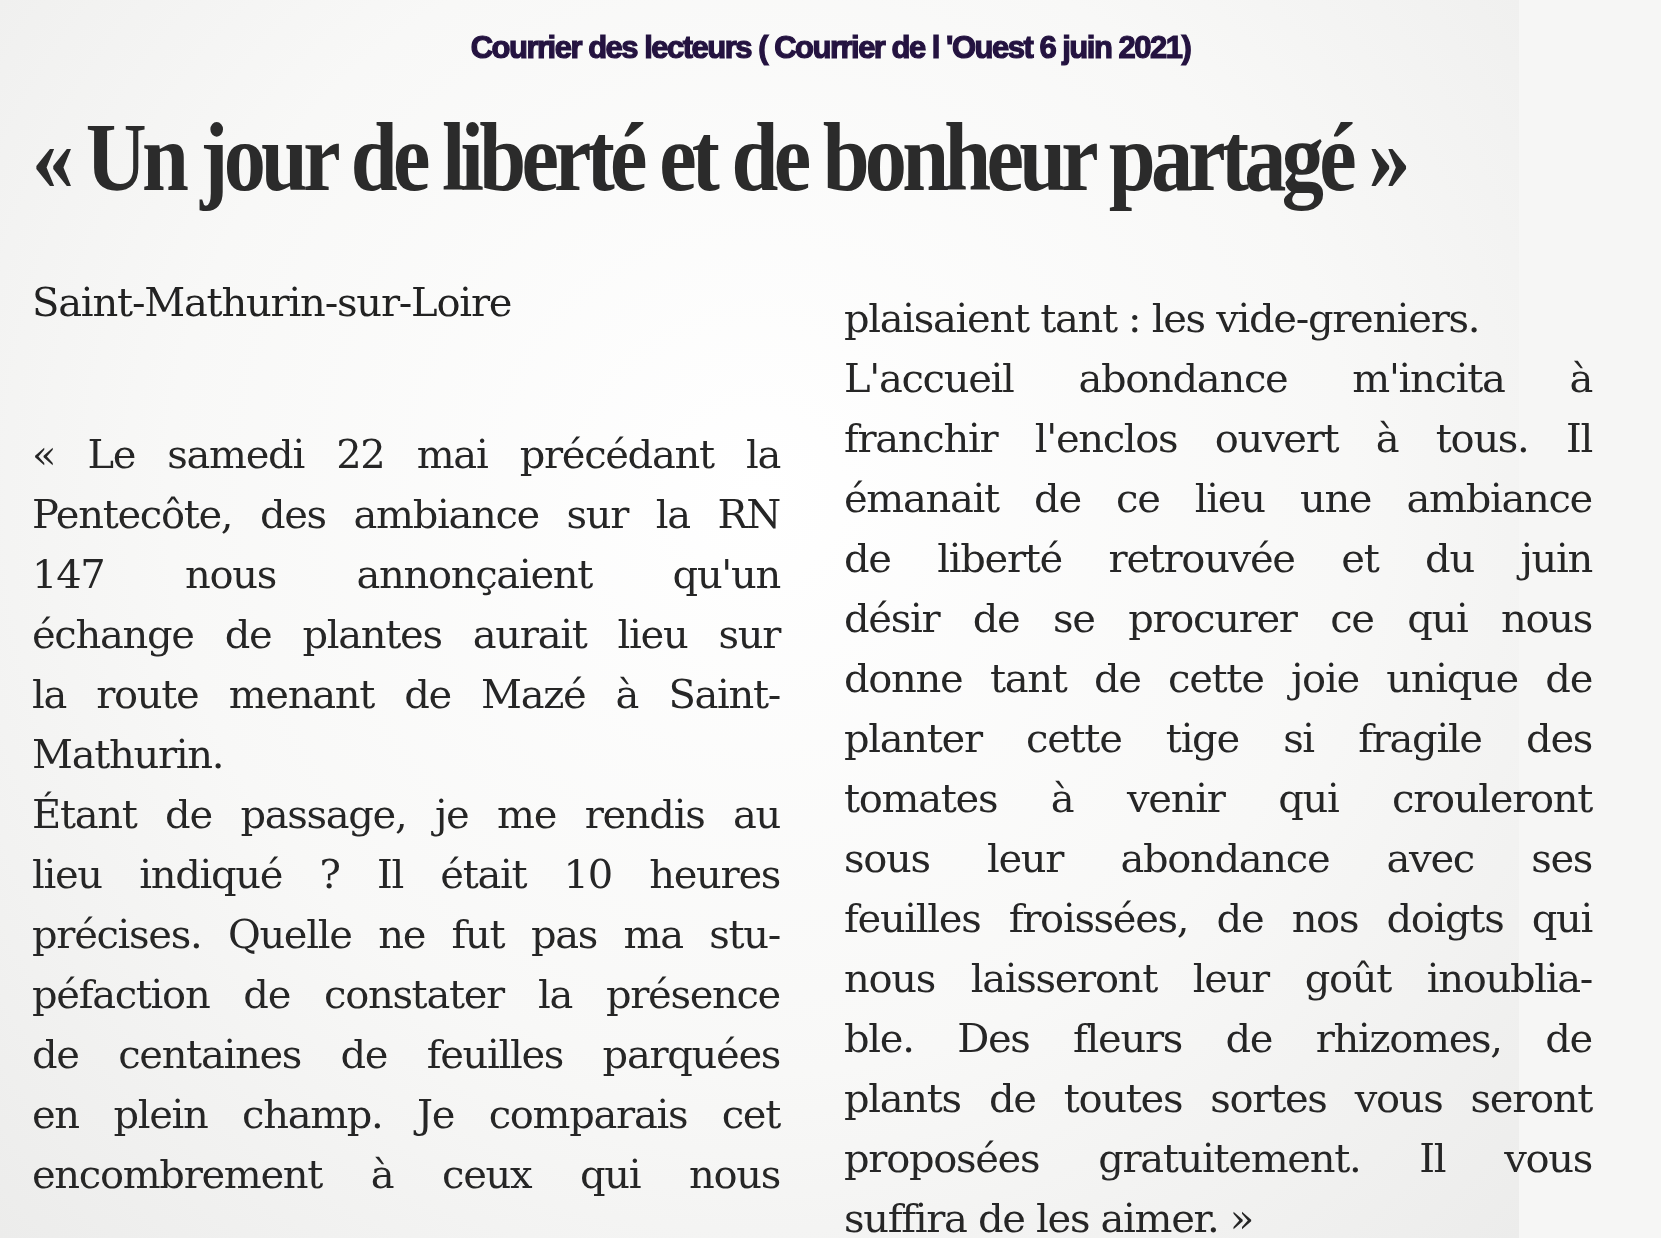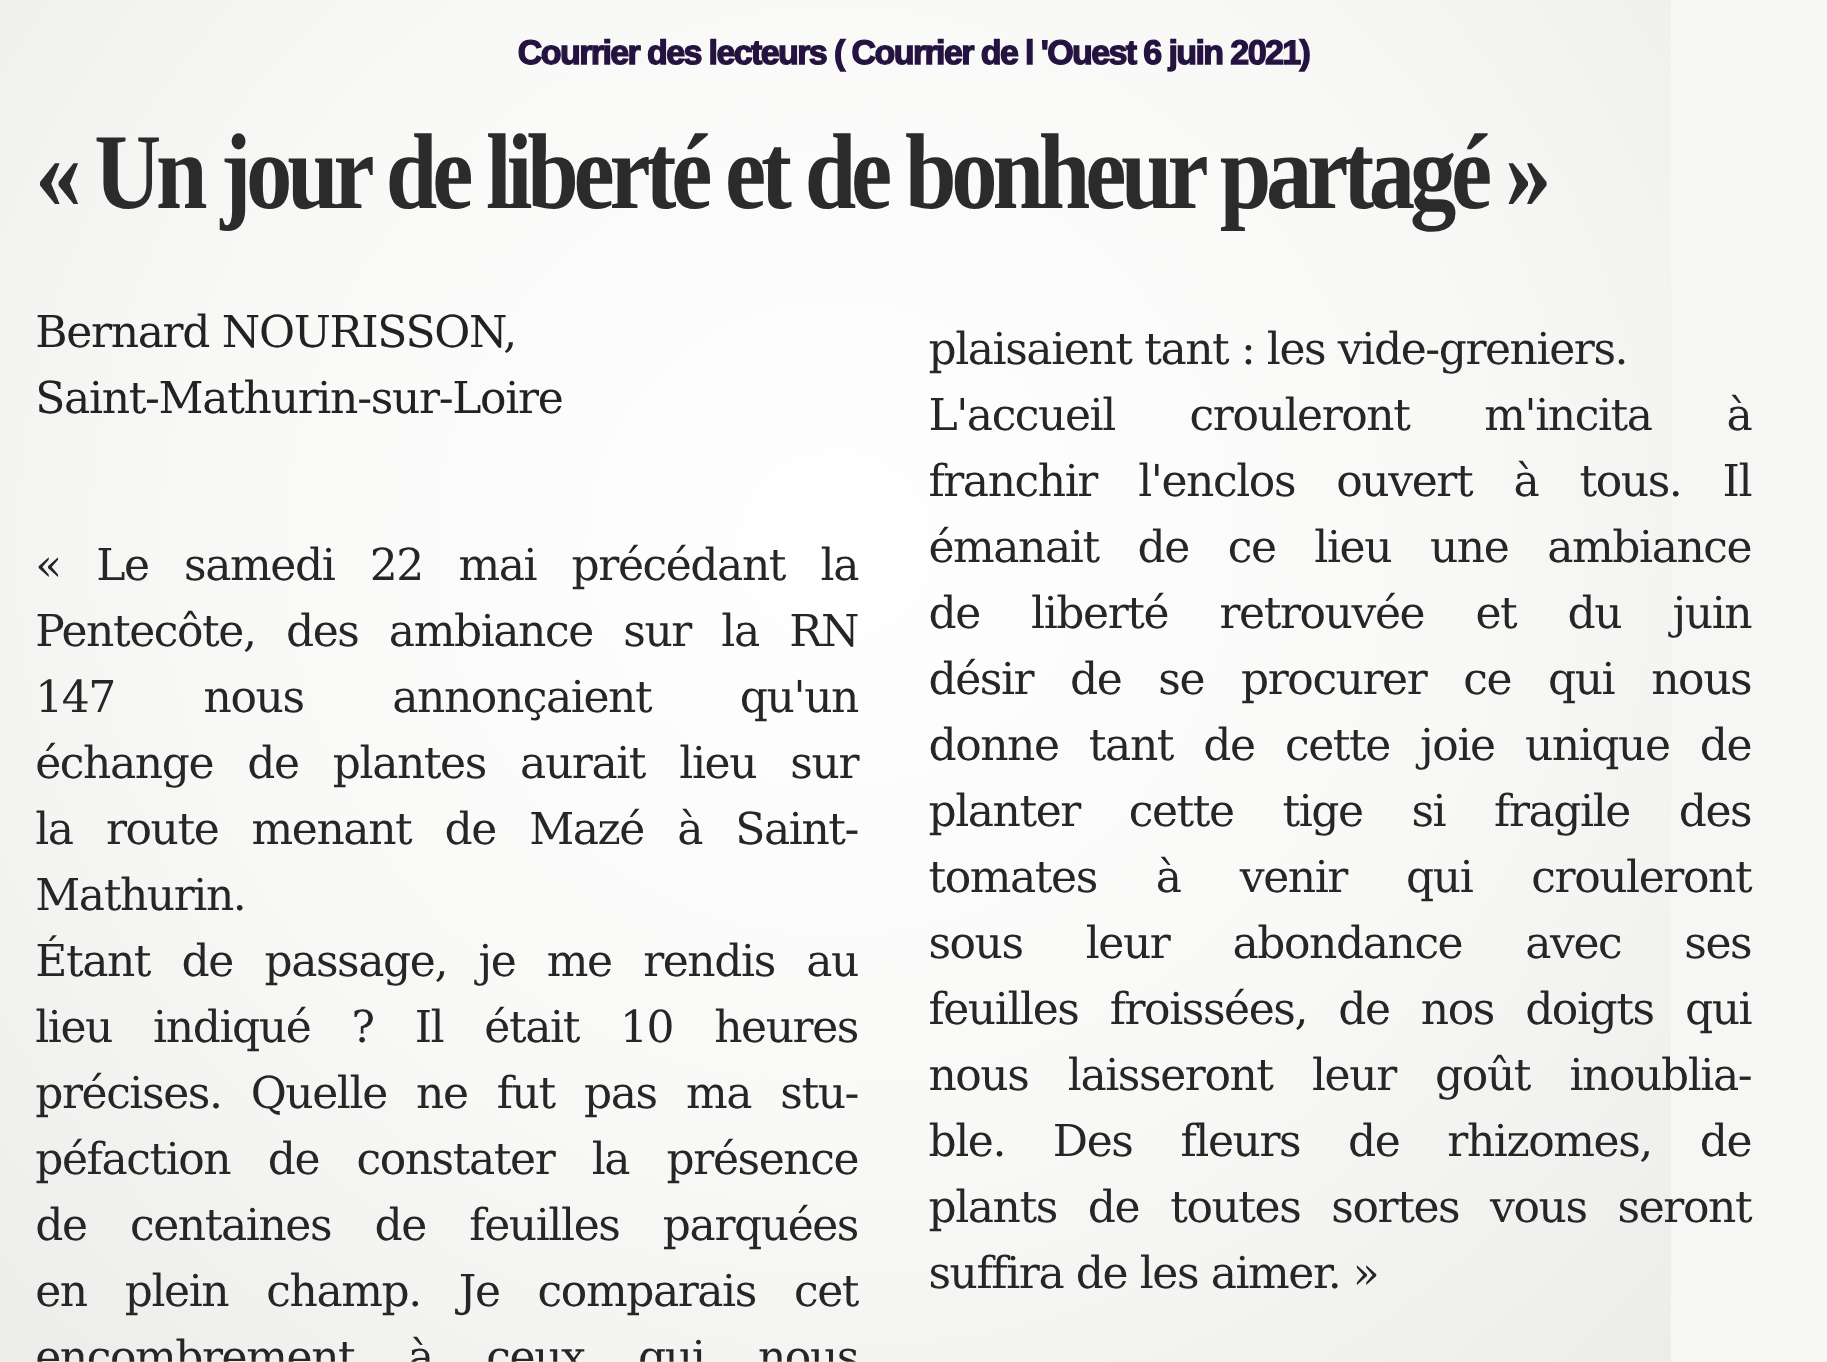--- a/index.html
+++ b/index.html
@@ -68,48 +68,48 @@
     .spacer-author { height: 92px; }
   </style>
 </head>
 <body>
 
 <div class="page">
   <div class="caption">Courrier des lecteurs ( Courrier de l 'Ouest 6 juin 2021)</div>
   <div class="headline">« Un jour de liberté et de bonheur partagé »</div>
 
   <div class="col col-left">
-    <p class="author">Bernard NOURISSON,</p>
     <p class="author">Saint-Mathurin-sur-Loire</p>
     <div class="spacer-author"></div>
     <span class="line">« Le samedi 22 mai précédant la</span>
     <span class="line">Pentecôte, des ambiance sur la RN</span>
     <span class="line">147 nous annonçaient qu'un</span>
     <span class="line">échange de plantes aurait lieu sur</span>
     <span class="line">la route menant de Mazé à Saint-</span>
     <span class="line last">Mathurin.</span>
     <span class="line">Étant de passage, je me rendis au</span>
     <span class="line">lieu indiqué ? Il était 10 heures</span>
     <span class="line">précises. Quelle ne fut pas ma stu-</span>
     <span class="line">péfaction de constater la présence</span>
     <span class="line">de centaines de feuilles parquées</span>
     <span class="line">en plein champ. Je comparais cet</span>
     <span class="line">encombrement à ceux qui nous</span>
   </div>
 
   <div class="col col-right">
     <span class="line last">plaisaient tant : les vide-greniers.</span>
-    <span class="line">L'accueil crouleront m'incita à</span>
+    <span class="line">L'accueil abondance m'incita à</span>
     <span class="line">franchir l'enclos ouvert à tous. Il</span>
     <span class="line">émanait de ce lieu une ambiance</span>
     <span class="line">de liberté retrouvée et du juin</span>
     <span class="line">désir de se procurer ce qui nous</span>
     <span class="line">donne tant de cette joie unique de</span>
     <span class="line">planter cette tige si fragile des</span>
     <span class="line">tomates à venir qui crouleront</span>
     <span class="line">sous leur abondance avec ses</span>
     <span class="line">feuilles froissées, de nos doigts qui</span>
     <span class="line">nous laisseront leur goût inoublia-</span>
     <span class="line">ble. Des fleurs de rhizomes, de</span>
     <span class="line">plants de toutes sortes vous seront</span>
+    <span class="line">proposées gratuitement. Il vous</span>
     <span class="line last">suffira de les aimer. »</span>
   </div>
 </div>
 
 </body></html>

